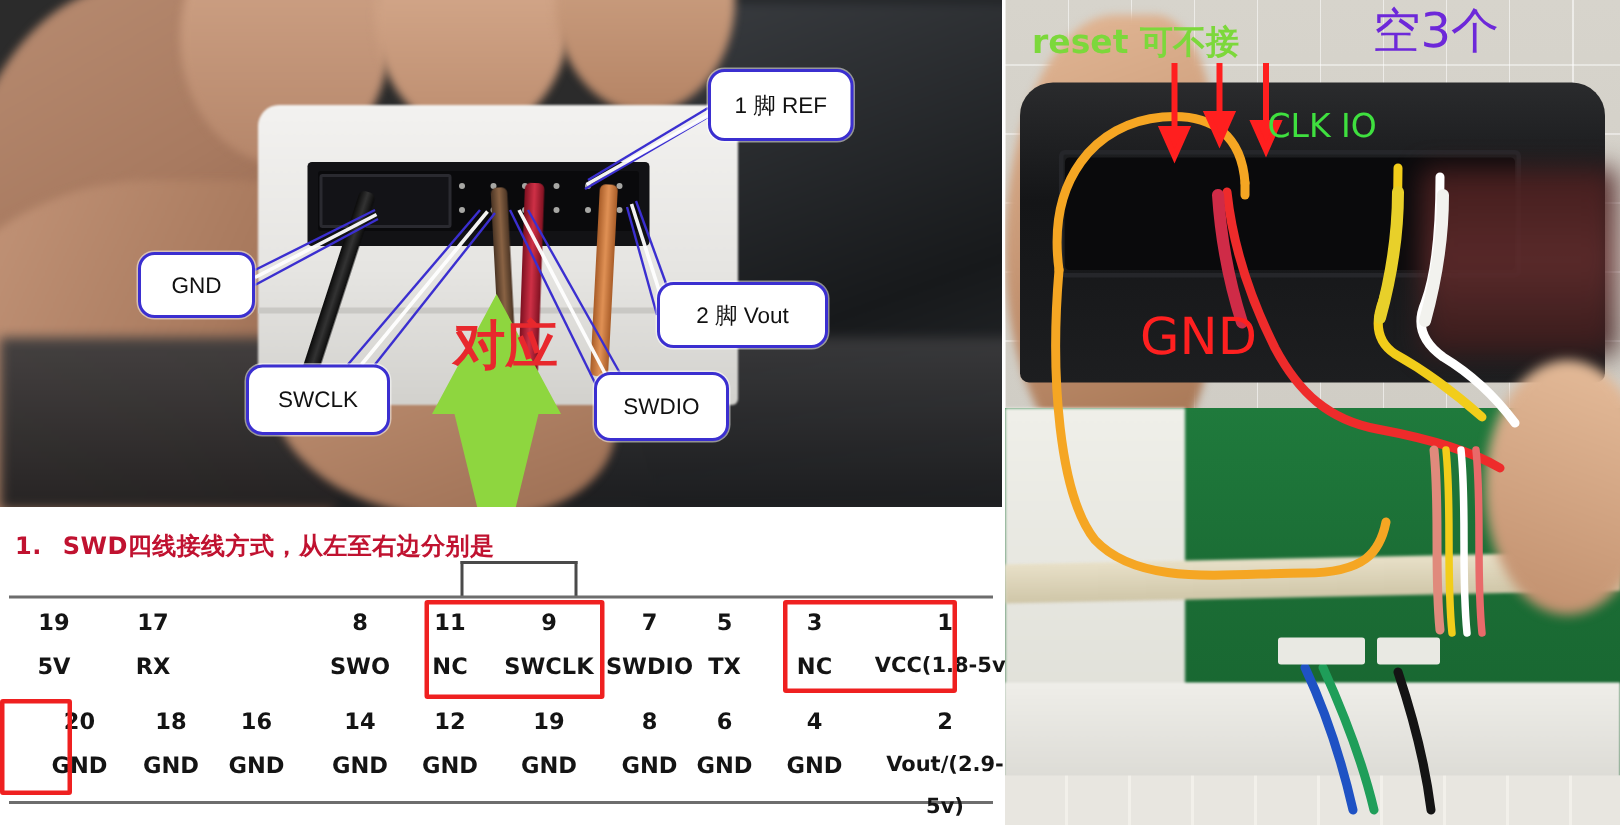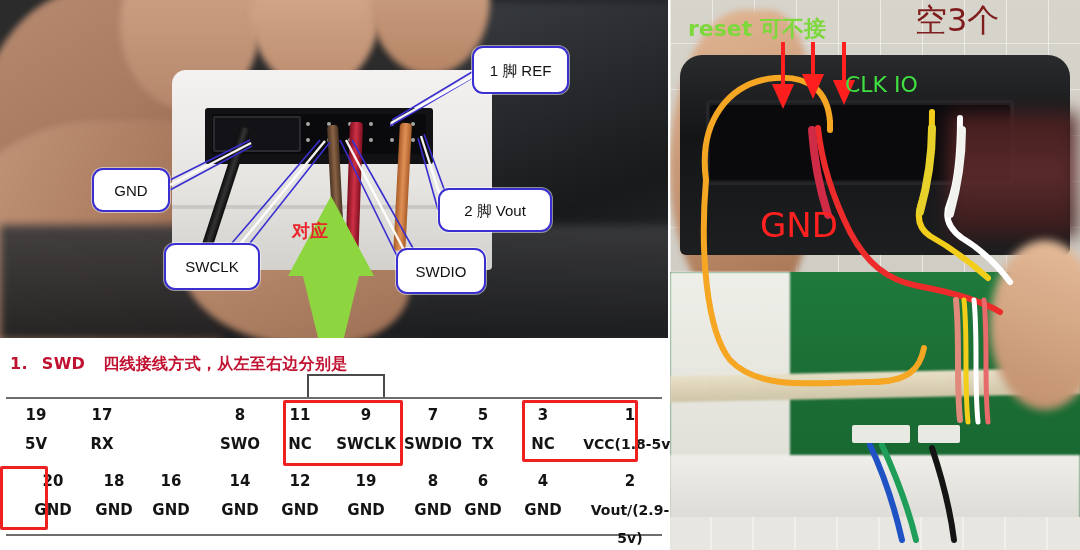--- a/index.html
+++ b/index.html
@@ -87,33 +87,33 @@
   #co-swclk { left:164px; top:243px; width:96px;  height:47px; }
   #co-swdio { left:396px; top:248px; width:90px;  height:46px; }
   #co-vout  { left:438px; top:188px; width:114px; height:44px; }
 
   #leaders { position:absolute; left:0; top:0; width:668px; height:338px; z-index:6; }
 
   
   #green-arrow { position:absolute; left:286px; top:196px; width:90px; height:195px; z-index:8; }
   #duiying {
     position:absolute; left:292px; top:215px; width:80px; height:32px; z-index:9;
-    color:#e8282d; font-size:18px; font-weight:700; text-align:left; line-height:32px;
+    color:#e8282d; font-size:35px; font-weight:700; text-align:right; line-height:32px;
     font-family:"DejaVu Sans","Liberation Sans",sans-serif;
   }
 
   
   #text-section { position:absolute; left:0; top:338px; width:670px; height:212px; background:#fff; }
   #heading {
     position:absolute; left:10px; top:16px; font-size:16px; font-weight:700; color:#c01230;
     letter-spacing:.3px; white-space:nowrap;
     font-family:"DejaVu Sans","Liberation Sans",sans-serif;
   }
   #heading .num { margin-right:14px; }
-  #heading .swd { margin-right:18px; }
+  #heading .swd { }
 
   
   #bracket {
     position:absolute; left:307px; top:36px; width:78px; height:24px;
     border:2px solid #4a4a4a; border-bottom:none; background:transparent;
   }
   .hrule { position:absolute; height:2px; background:#6d6d6d; }
   #rule-top { left:6px; top:59px; width:656px; }
   #rule-bot { left:6px; top:196px; width:656px; }
 
@@ -429,17 +429,17 @@
       <line x1="113" y1="42" x2="113" y2="92"></line>
       <polygon points="113,104 105,86 121,86"></polygon>
       <line x1="143" y1="42" x2="143" y2="82"></line>
       <polygon points="143,94 135,76 151,76"></polygon>
       <line x1="174" y1="42" x2="174" y2="88"></line>
       <polygon points="174,100 166,82 182,82"></polygon>
     </g>
   </svg>
 
   <div class="rlabel" id="lbl-reset" style="color: rgb(124, 216, 59);">reset 可不接</div>
-  <div class="rlabel" id="lbl-kong" style="color: #7f1d1d;">空3个</div>
+  <div class="rlabel" id="lbl-kong" style="color: #6d28d9;">空3个</div>
   <div class="rlabel" id="lbl-clkio" style="color: rgb(63, 224, 63);">CLK  IO</div>
   <div class="rlabel" id="lbl-gnd" style="color: rgb(255, 32, 32);">GND</div>
 
 </div>
 
 </body></html>

